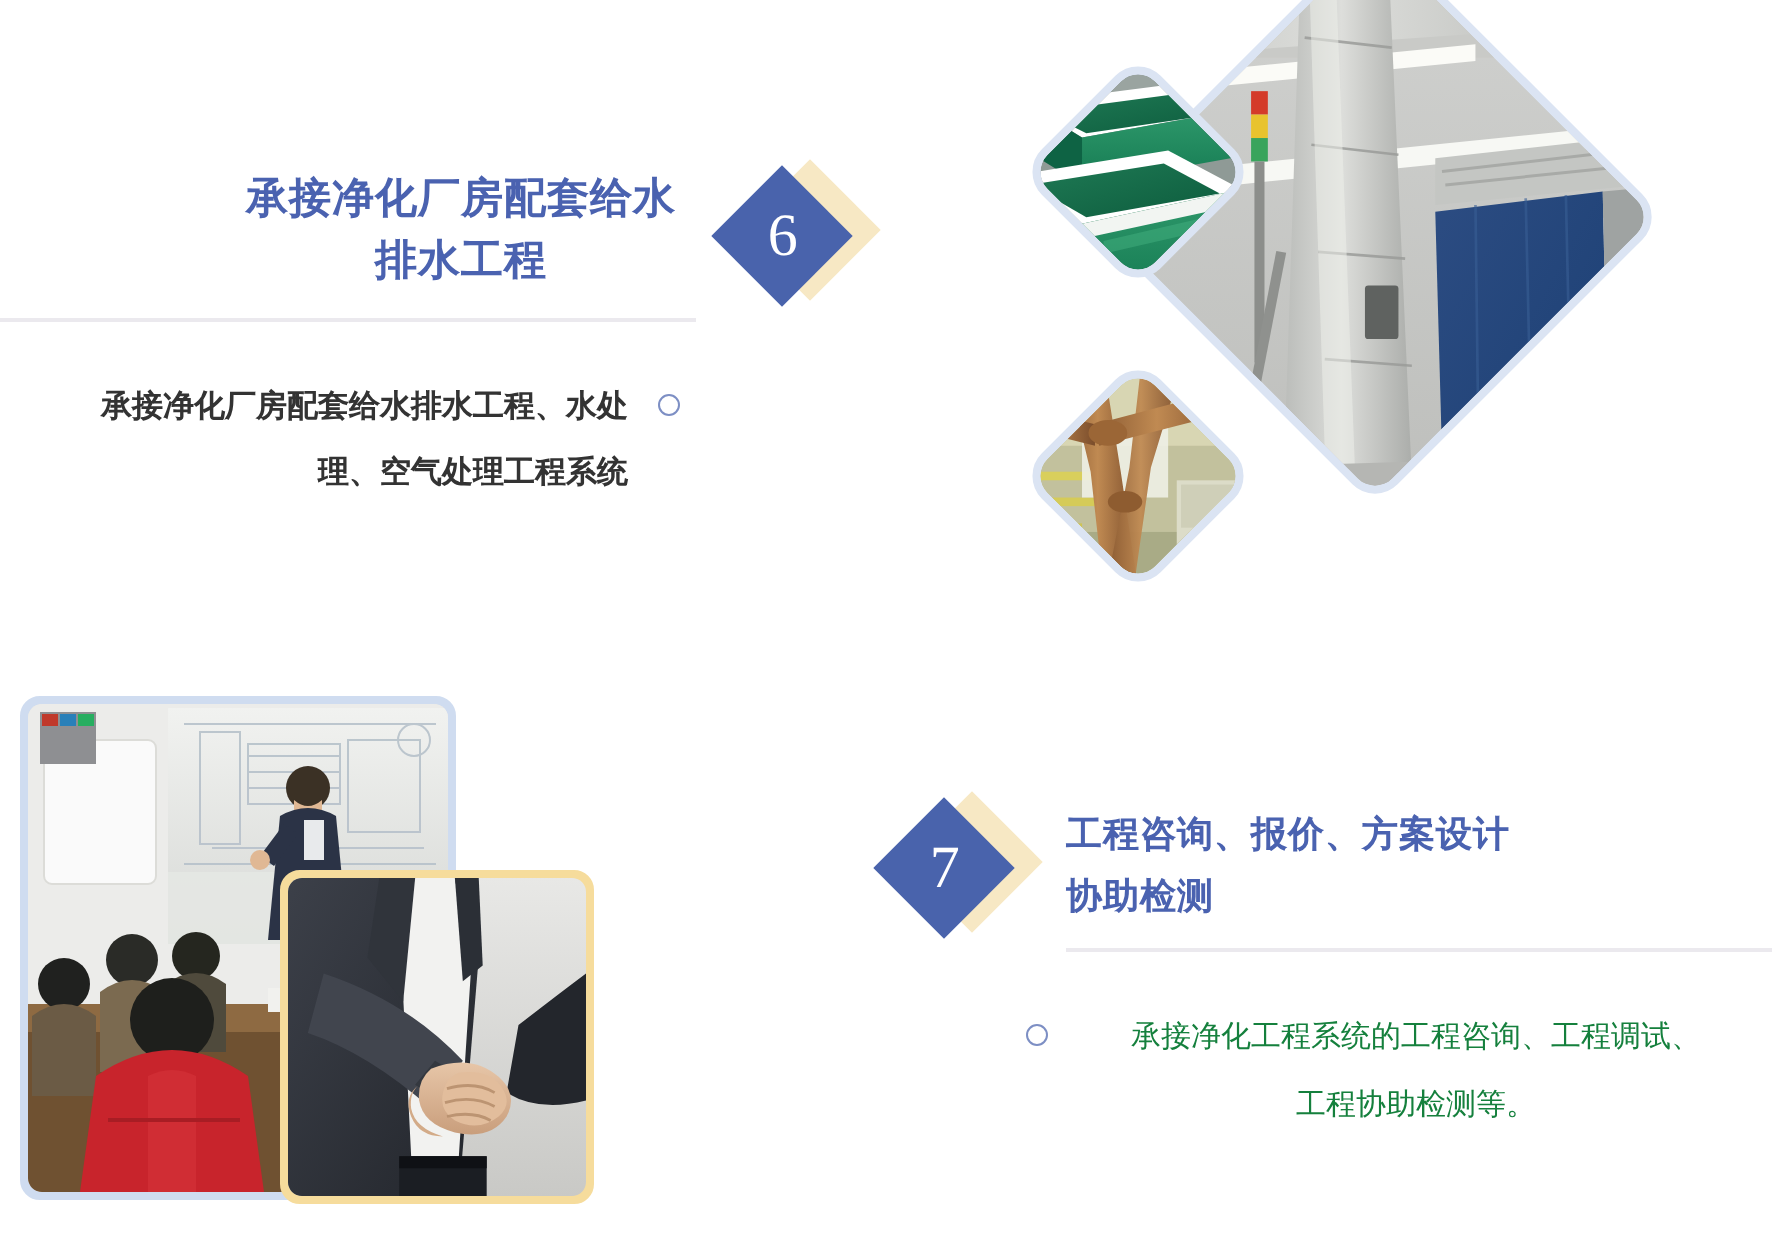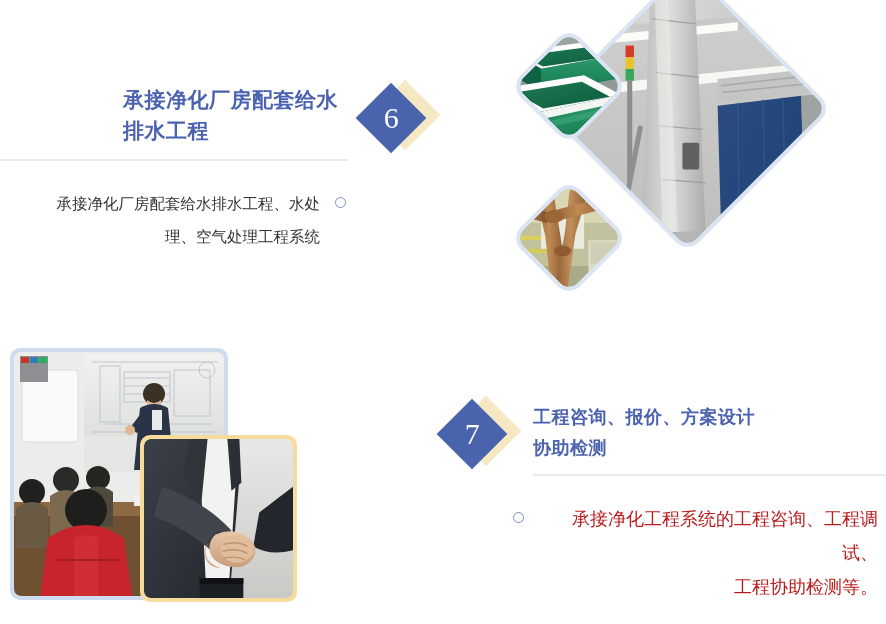--- a/index.html
+++ b/index.html
@@ -13,36 +13,36 @@
   }
   .page{position:relative;width:886px;height:624px;overflow:hidden;background:#fff;}
 
   
   .sec6{position:absolute;left:0;top:84px;width:352px;}
   .sec6-headrow{
     display:flex;align-items:center;justify-content:flex-end;
     padding-right:0px;
   }
   .sec6-title{
-    text-align:left;
+    text-align:center;
     color:#4a62b0;
     font-weight:bold;
     font-size:21px;
     line-height:31px;
     letter-spacing:0.5px;
     white-space:pre-line;
     padding-right:14px;
   }
   .sec6-divider{
     position:absolute;left:0;top:75px;width:348px;height:2px;
     background:#ebe9ee;
   }
   .sec6-bodyrow{
     position:absolute;left:0;top:103px;width:352px;
-    display:flex;align-items:flex-start;justify-content:center;
+    display:flex;align-items:flex-start;justify-content:flex-start;font-weight:bold;
   }
   .sec6-body{
     text-align:right;
     color:#333333;
     font-size:15.5px;
     line-height:33px;
     white-space:pre-line;
     width:314px;
   }
   .bullet{
@@ -91,23 +91,23 @@
   .sec7-divider{
     position:absolute;left:0;top:72px;width:353px;height:2px;
     background:#ebe9ee;
   }
   .sec7-bodyrow{
     position:absolute;left:-20px;top:100px;width:373px;
     display:flex;align-items:flex-start;justify-content:flex-start;
   }
   .sec7-bullet{margin-right:14px;margin-top:10px;}
   .sec7-body{
-    text-align:right;
-    color:#b91c1c;
-    font-size:18px;
+    text-align:center;
+    color:#15803d;
+    font-size:15px;
     line-height:34px;
     white-space:pre-line;
     width:340px;
   }
 
   
   .dia{
     position:absolute;
     box-sizing:border-box;
     transform:rotate(45deg);

